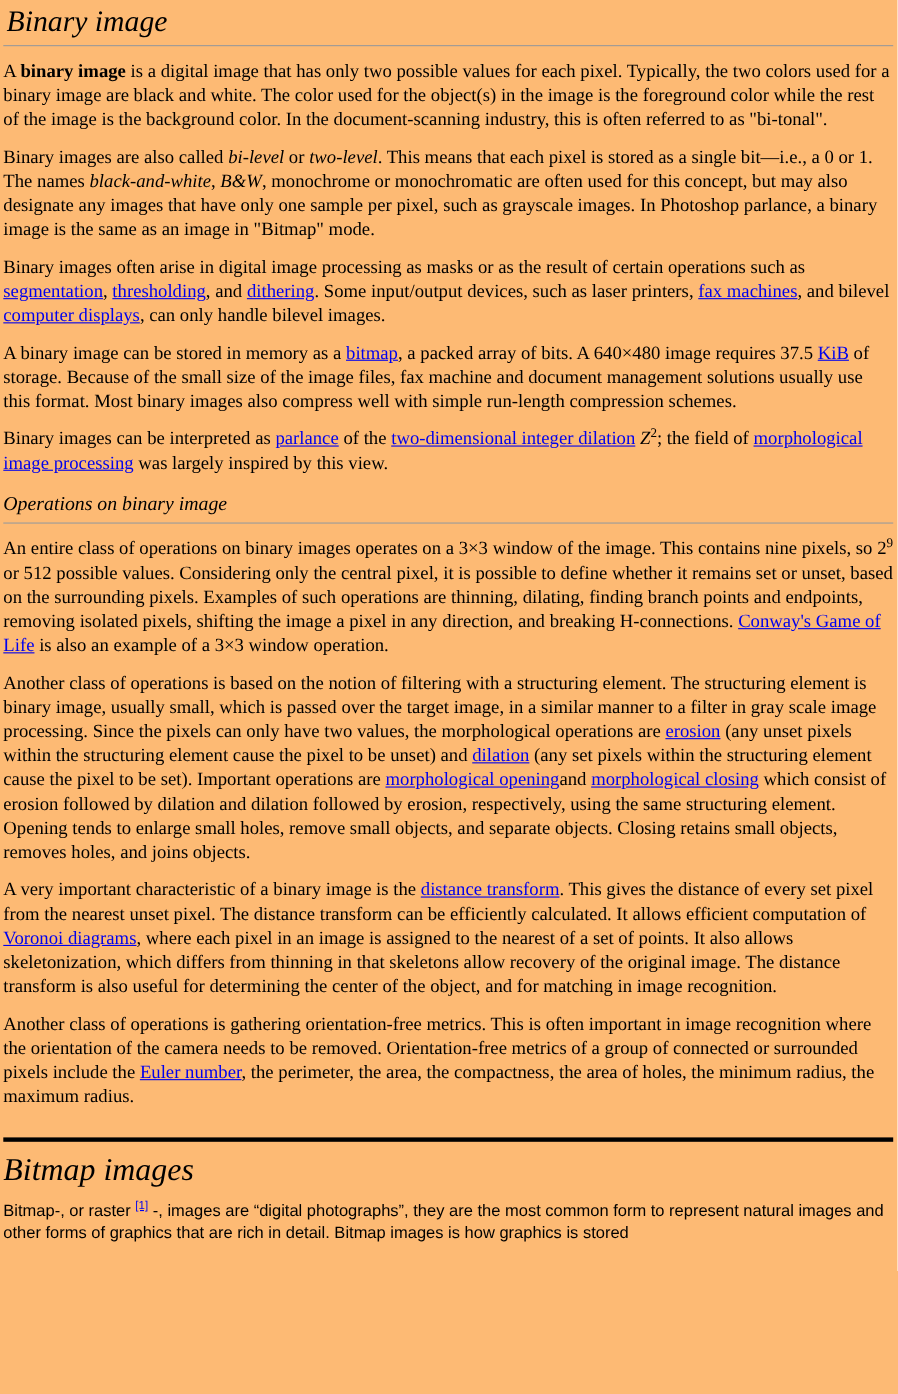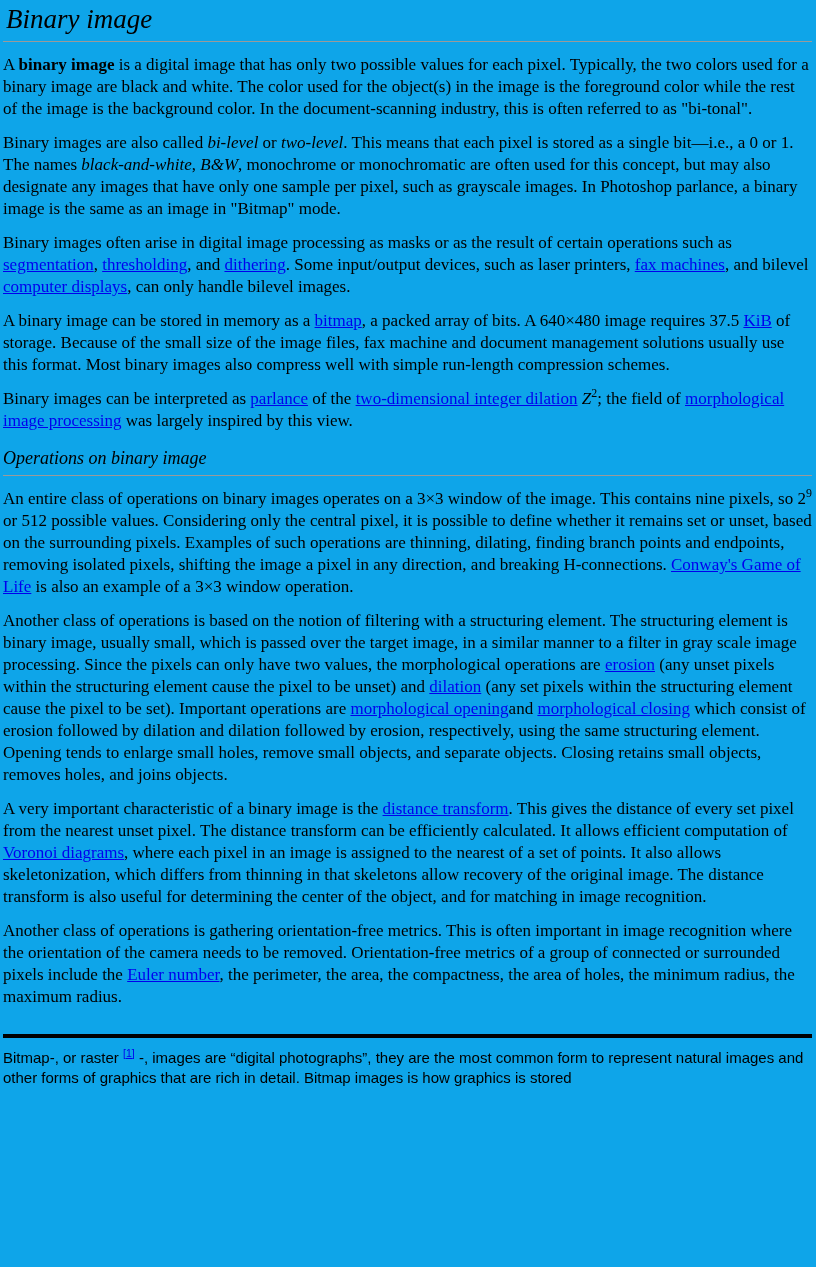--- a/index.html
+++ b/index.html
@@ -5,21 +5,21 @@
   * { box-sizing: border-box; }
   html, body { margin: 0; padding: 0; background: #ffffff; }
   .page {
     position: relative;
     width: 816px;
     height: 1267px;
     overflow: hidden;
     padding: 2px 4px 0 3px;
     font-family: "Liberation Serif", serif;
     color: #000000;
-    background: #0ea5e9;
+    background: #fdba74;
   }
   h1.article-title {
     font-size: 27px;
     font-weight: normal;
     font-style: italic;
     margin: 2px 0 0 3px;
     line-height: 1.15;
   }
   hr.title-rule {
     border: none;
@@ -86,16 +86,17 @@
 
   <h2 class="section-heading">Operations on binary image</h2>
 
   <p class="body-para">An entire class of operations on binary images operates on a 3×3 window of the image. This contains nine pixels, so 2<sup>9</sup> or 512 possible values. Considering only the central pixel, it is possible to define whether it remains set or unset, based on the surrounding pixels. Examples of such operations are thinning, dilating, finding branch points and endpoints, removing isolated pixels, shifting the image a pixel in any direction, and breaking H-connections. <a class="text-link" href="#">Conway's Game of Life</a> is also an example of a 3×3 window operation.</p>
   <p class="body-para">Another class of operations is based on the notion of filtering with a structuring element. The structuring element is binary image, usually small, which is passed over the target image, in a similar manner to a filter in gray scale image processing. Since the pixels can only have two values, the morphological operations are <a class="text-link" href="#">erosion</a> (any unset pixels within the structuring element cause the pixel to be unset) and <a class="text-link" href="#">dilation</a> (any set pixels within the structuring element cause the pixel to be set). Important operations are <a class="text-link" href="#">morphological opening</a>and <a class="text-link" href="#">morphological closing</a> which consist of erosion followed by dilation and dilation followed by erosion, respectively, using the same structuring element. Opening tends to enlarge small holes, remove small objects, and separate objects. Closing retains small objects, removes holes, and joins objects.</p>
   <p class="body-para">A very important characteristic of a binary image is the <a class="text-link" href="#">distance transform</a>. This gives the distance of every set pixel from the nearest unset pixel. The distance transform can be efficiently calculated. It allows efficient computation of <a class="text-link" href="#">Voronoi diagrams</a>, where each pixel in an image is assigned to the nearest of a set of points. It also allows skeletonization, which differs from thinning in that skeletons allow recovery of the original image. The distance transform is also useful for determining the center of the object, and for matching in image recognition.</p>
   <p class="body-para">Another class of operations is gathering orientation-free metrics. This is often important in image recognition where the orientation of the camera needs to be removed. Orientation-free metrics of a group of connected or surrounded pixels include the <a class="text-link" href="#">Euler number</a>, the perimeter, the area, the compactness, the area of holes, the minimum radius, the maximum radius.</p>
 
   <hr class="thick-rule">
 
+  <h1 class="bitmap-title">Bitmap images</h1>
 
   <p class="sans-para">Bitmap-, or raster <sup><a class="text-link" href="#">[1]</a></sup> -, images are “digital photographs”, they are the most common form to represent natural images and other forms of graphics that are rich in detail. Bitmap images is how graphics is stored</p>
 
 </div>
 
 </body></html>

